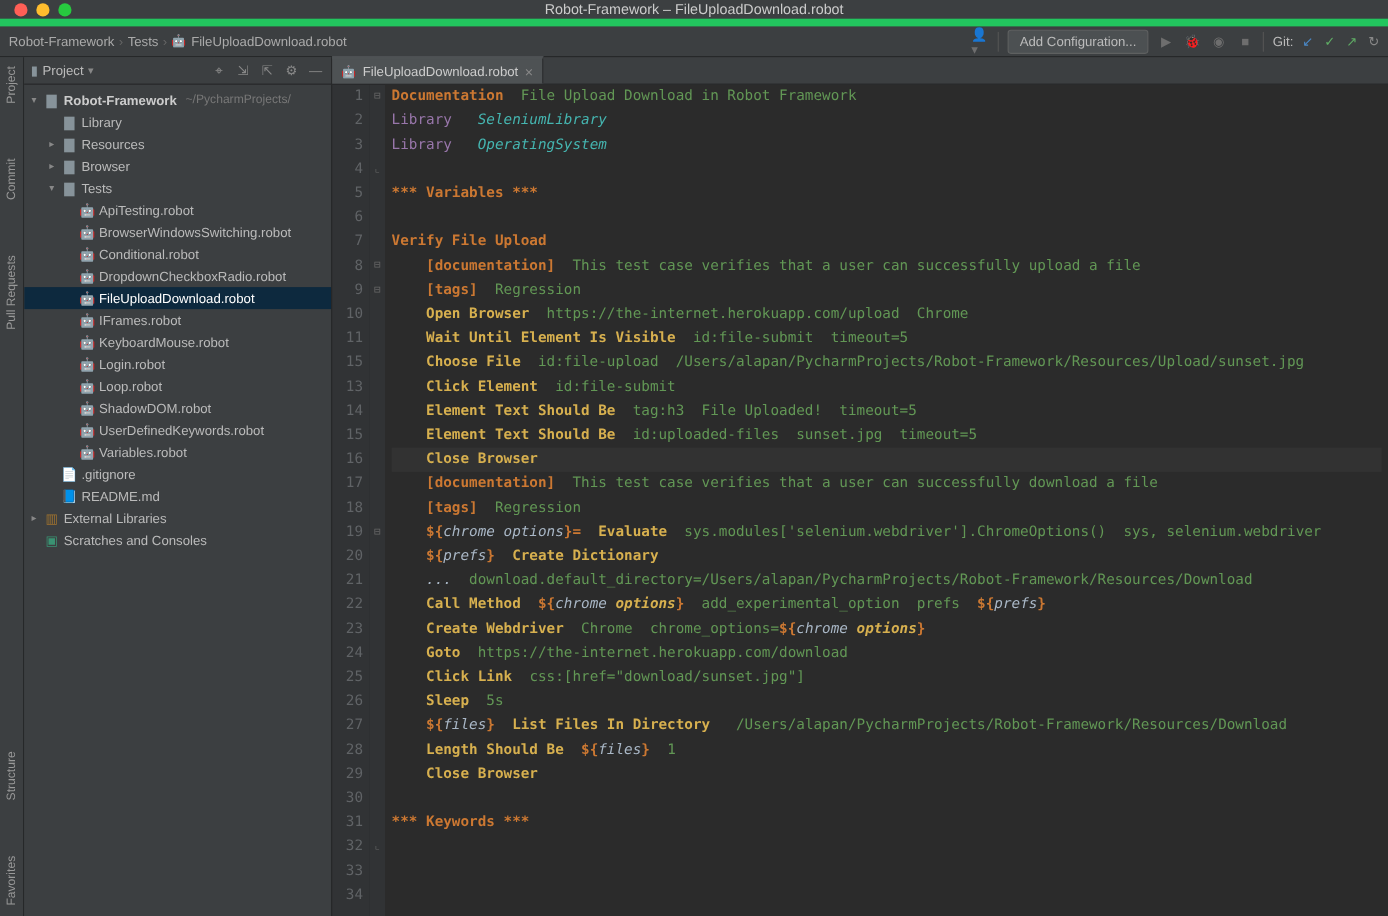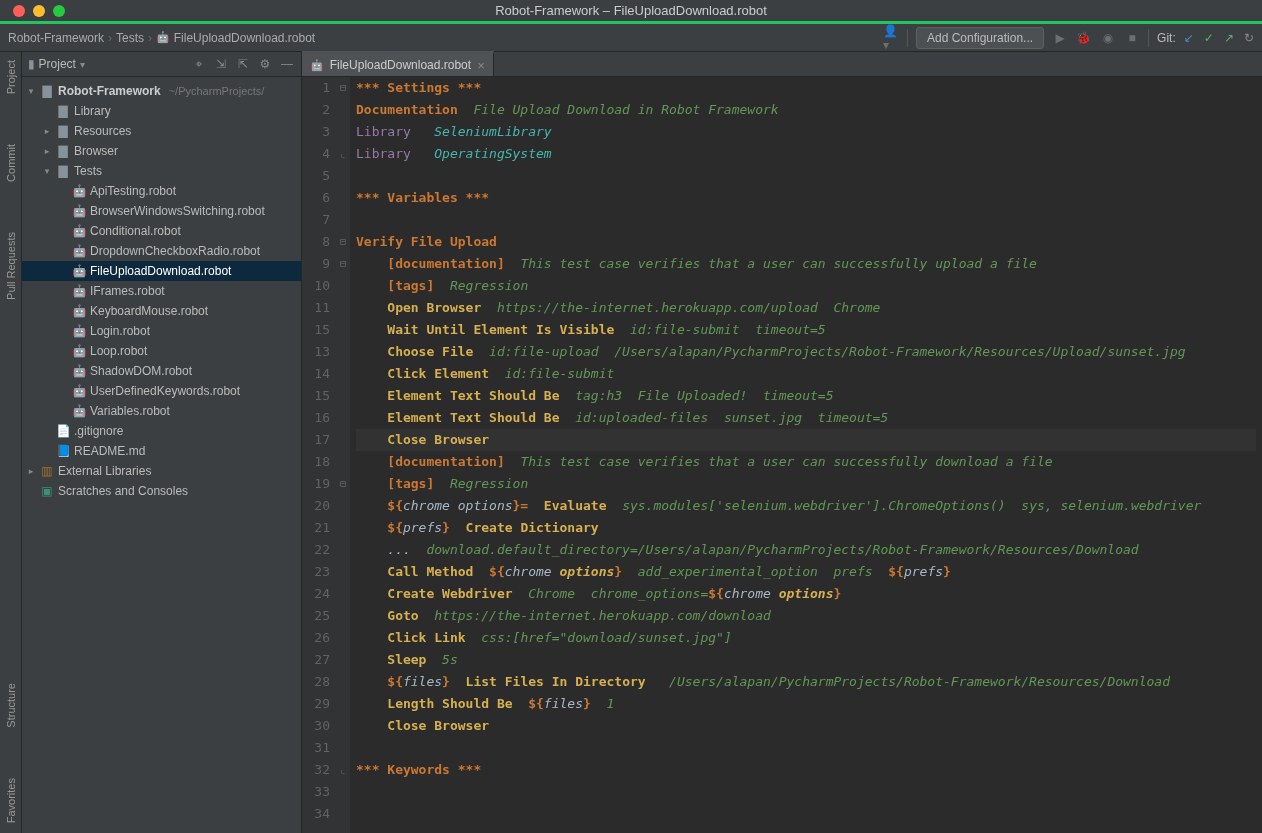--- a/index.html
+++ b/index.html
@@ -12,21 +12,21 @@
     overflow: hidden;
     width: 1262px;
     height: 833px;
   }
   .titlebar {
     height: 24px;
     background: #3c3f41;
     display: flex;
     align-items: center;
     padding: 0 13px;
-    border-bottom: 3px solid #22c55e;
+    border-bottom: 7px solid #22c55e;
     position: relative;
   }
   .traffic-lights { display: flex; gap: 8px; align-items:center; }
   .traffic-dot { width: 12px; height: 12px; border-radius: 50%; }
   .dot-red { background: #ff5f56; }
   .dot-yellow { background: #ffbd2e; }
   .dot-green { background: #27c93f; }
   .title-text {
     position: absolute;
     left: 0; right: 0;
@@ -147,21 +147,21 @@
   .fold-gutter { width: 14px; background: #313335; color: #606366; }
   .gutter-nums div, .fold-gutter div { height: 22px; }
   .fold-gutter div { text-align:center; font-size:10px; color:#666; }
   .code-area { flex:1; padding: 0 6px; position:relative; }
   .code-line { height: 22px; white-space: pre; }
   .code-line.current-line { background: #323232; }
 
   
   .c-orange { color: #cc7832; font-weight: bold; } 
   .c-gold   { color: #d7b04f; font-weight: bold; } 
-  .c-comment{ color: #629755; font-style: italic; } 
+  .c-comment{ color: #629755; } 
   .c-teal   { color: #45b5b0; font-style: italic; }
   .c-purple { color: #9876aa; }
   .c-lbrace { color: #cc7832; font-weight: bold;}
   .c-plain  { color: #a9b7c6; font-style: italic;}
 </style>
 </head>
 <body>
 
 <div class="titlebar">
   <div class="traffic-lights">
@@ -429,21 +429,20 @@
           <div></div>
           <div></div>
           <div></div>
           <div></div>
         <div></div>
           <div>⌞</div>
           <div></div>
           <div></div>
       </div>
       <div class="code-area">
-<div class="code-line"><span class="c-orange">*** </span><span class="c-orange">Settings</span><span class="c-orange"> ***</span></div>
 <div class="code-line"><span class="c-orange">Documentation</span><span>  </span><span class="c-comment">File Upload Download in Robot Framework</span></div>
 <div class="code-line"><span class="c-purple">Library</span><span>   </span><span class="c-teal">SeleniumLibrary</span></div>
 <div class="code-line"><span class="c-purple">Library</span><span>   </span><span class="c-teal">OperatingSystem</span></div>
 <div class="code-line"></div>
 <div class="code-line"><span class="c-orange">*** </span><span class="c-orange">Variables</span><span class="c-orange"> ***</span></div>
 <div class="code-line"></div>
 <div class="code-line"><span class="c-orange">Verify File Upload</span></div>
 <div class="code-line"><span>    </span><span class="c-orange">[documentation]</span><span>  </span><span class="c-comment">This test case verifies that a user can successfully upload a file</span></div>
 <div class="code-line"><span>    </span><span class="c-orange">[tags]</span><span>  </span><span class="c-comment">Regression</span></div>
 <div class="code-line"><span>    </span><span class="c-gold">Open Browser</span><span>  </span><span class="c-comment">https://the-internet.herokuapp.com/upload</span><span>  </span><span class="c-comment">Chrome</span></div>

